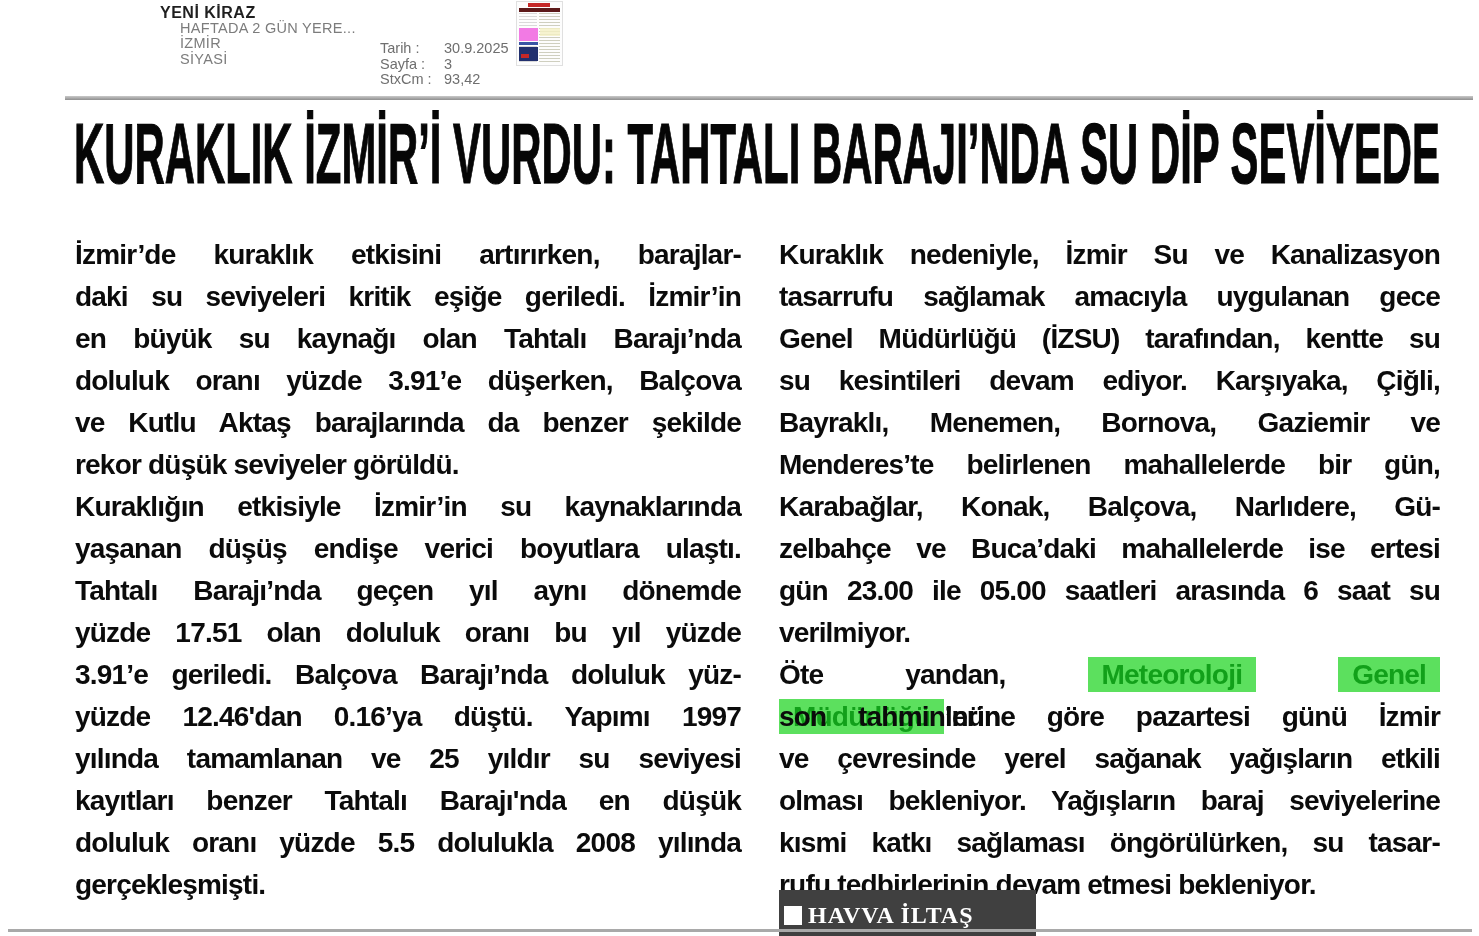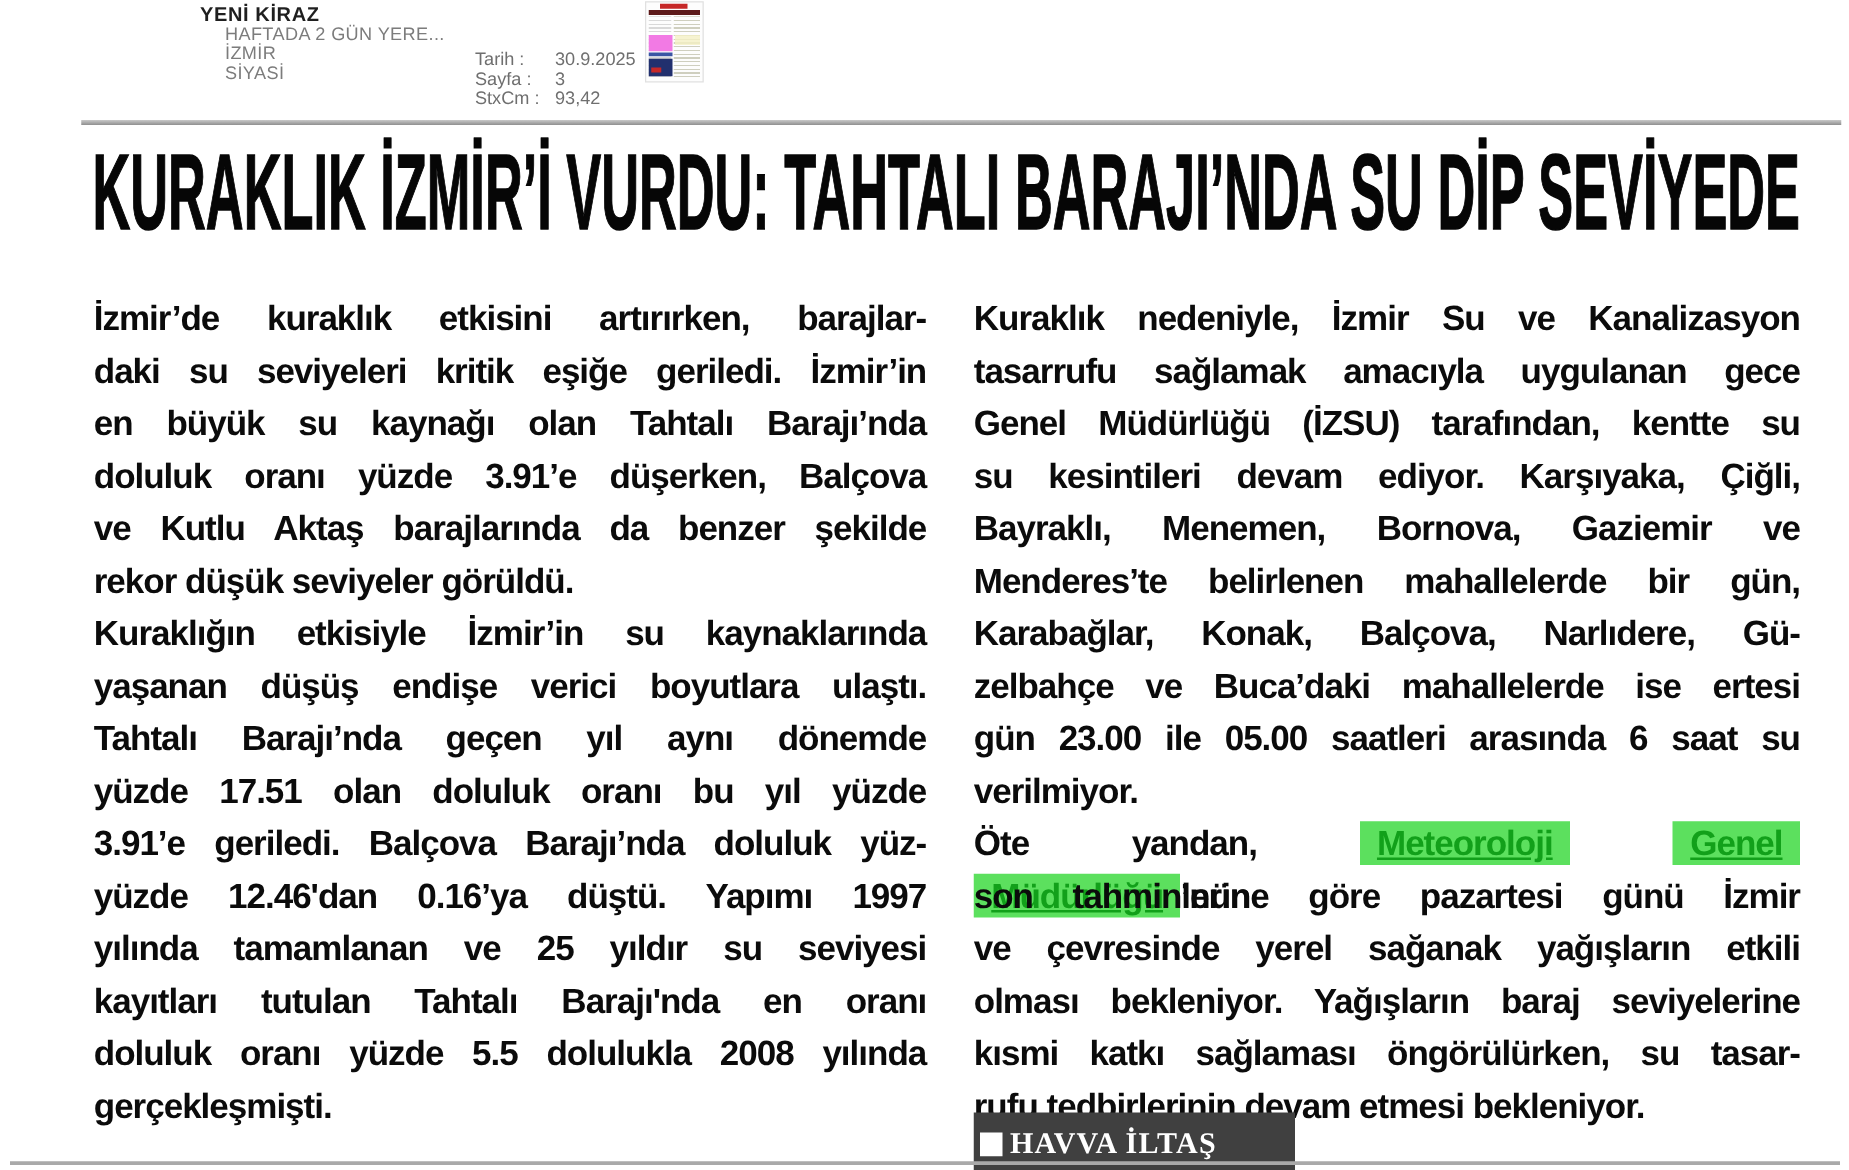--- a/index.html
+++ b/index.html
@@ -46,21 +46,21 @@
   
   #headline-wrap{position:absolute;left:74px;top:110px;width:1370px;height:90px;}
 
   
   .col{position:absolute;top:217px;font-weight:bold;color:#0b0b0b;
        font-size:28px;letter-spacing:-0.8px;margin-top:17px;}
   #col-left{left:75px;width:666px;}
   #col-right{left:779px;width:661px;}
   .line{height:42px;line-height:42px;text-align:justify;text-align-last:justify;overflow:visible;}
   .line.end{text-align-last:left;}
-  .hl{background:var(--hl-bg);color:var(--hl-fg);padding:2px 14px;text-decoration:underline;}
+  .hl{background:var(--hl-bg);color:var(--hl-fg);padding:2px 14px;}
 
   
   #byline{position:absolute;left:779px;top:890px;width:257px;height:50px;background:#404040;
           display:flex;align-items:center;font-family:"Liberation Serif",serif;}
   #byline .sq{width:18px;height:19px;background:#ffffff;margin:0 6px 0 5px;}
   #byline .bname{color:#ffffff;font-weight:bold;font-size:24px;letter-spacing:1px;}
 </style>
 </head>
 <body>
 
@@ -116,21 +116,21 @@
       <div class="line">doluluk oranı yüzde 3.91’e düşerken, Balçova</div>
       <div class="line">ve Kutlu Aktaş barajlarında da benzer şekilde</div>
       <div class="line end">rekor düşük seviyeler görüldü.</div>
       <div class="line">Kuraklığın etkisiyle İzmir’in su kaynaklarında</div>
       <div class="line">yaşanan düşüş endişe verici boyutlara ulaştı.</div>
       <div class="line">Tahtalı Barajı’nda geçen yıl aynı dönemde</div>
       <div class="line">yüzde 17.51 olan doluluk oranı bu yıl yüzde</div>
       <div class="line">3.91’e geriledi. Balçova Barajı’nda doluluk yüz-</div>
       <div class="line">yüzde 12.46'dan 0.16’ya düştü. Yapımı 1997</div>
       <div class="line">yılında tamamlanan ve 25 yıldır su seviyesi</div>
-      <div class="line">kayıtları tutulan Tahtalı Barajı'nda en oranı</div>
+      <div class="line">kayıtları benzer Tahtalı Barajı'nda en düşük</div>
       <div class="line">doluluk oranı yüzde 5.5 dolulukla 2008 yılında</div>
       <div class="line end">gerçekleşmişti.</div>
     </div>
   <div id="col-right" class="col">
       <div class="line">Kuraklık nedeniyle, İzmir Su ve Kanalizasyon</div>
       <div class="line">tasarrufu sağlamak amacıyla uygulanan gece</div>
       <div class="line">Genel Müdürlüğü (İZSU) tarafından, kentte su</div>
       <div class="line">su kesintileri devam ediyor. Karşıyaka, Çiğli,</div>
       <div class="line">Bayraklı, Menemen, Bornova, Gaziemir ve</div>
       <div class="line">Menderes’te belirlenen mahallelerde bir gün,</div>

